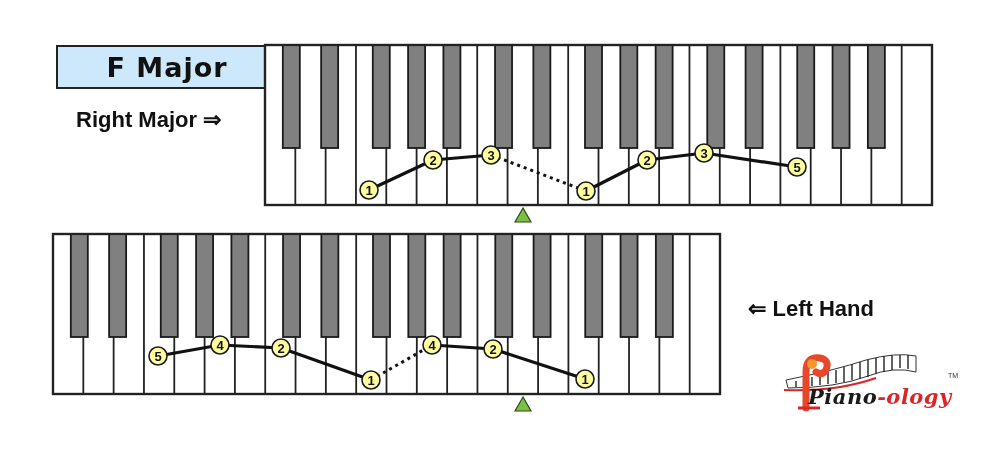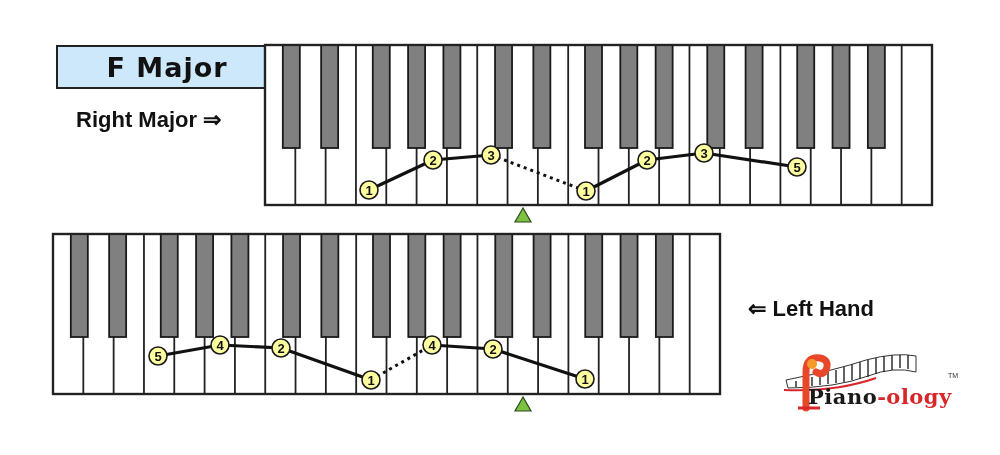--- a/index.html
+++ b/index.html
@@ -16,21 +16,21 @@
   .hand-label {
     position: absolute; font-family: "Liberation Sans", sans-serif; font-weight: bold;
     font-size: 22px; color: #111; white-space: nowrap;
   }
   .rh-label { left: 76px; top: 107px; }
   .lh-label { left: 748px; top: 296px; }
   svg.kb { position: absolute; left: 0; top: 0; }
   .logo { position: absolute; left: 776px; top: 350px; width: 190px; height: 62px; }
   .logo-text {
     position: absolute; left: 32px; top: 34px; font-family: "DejaVu Serif", serif; font-weight: bold;
-    font-size: 21px; white-space: nowrap; letter-spacing: 0.5px;
+    font-size: 21px; white-space: nowrap; letter-spacing: 0.5px; font-style: italic;
   }
   .logo-text .piano { color: #1a1a1a; }
   .logo-text .ology { color: #d8262a; }
   .tm { position: absolute; left: 172px; top: 22px; font-size: 7px; color: #333; font-family: "Liberation Sans", sans-serif; }
 </style>
 </head>
 <body>
 
 <div class="title-box">
   <span class="title-text">F Major</span>

